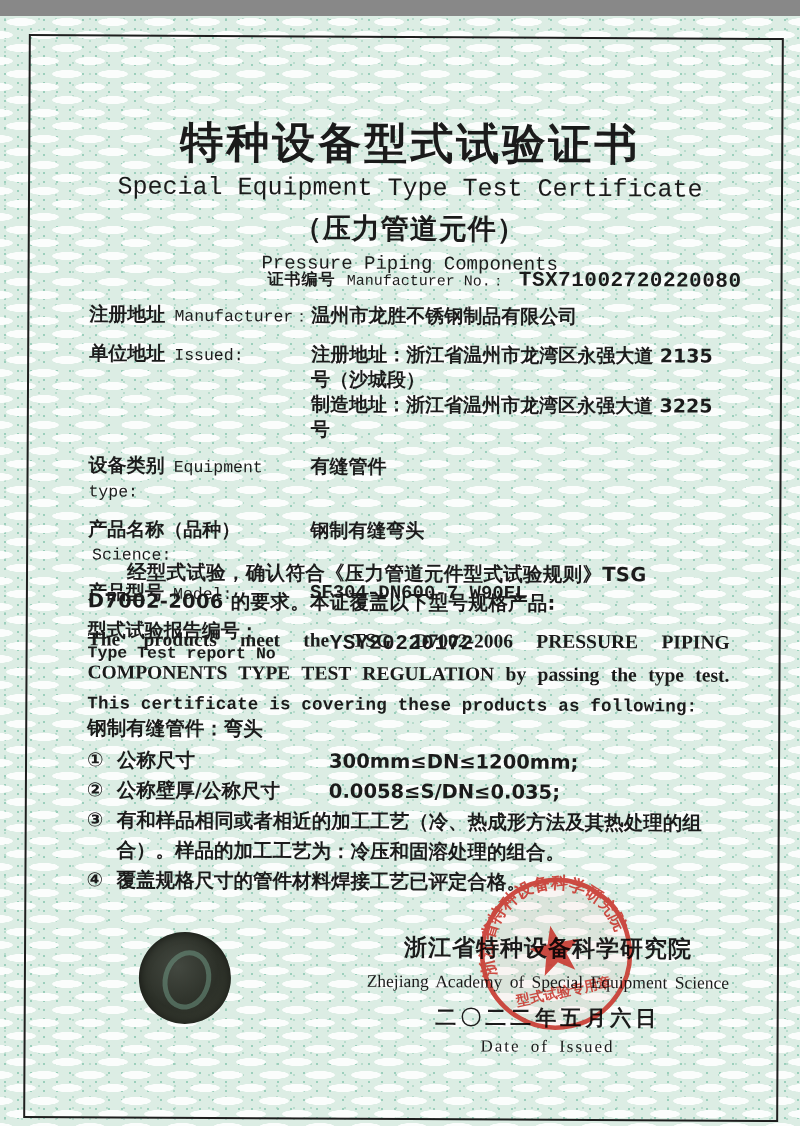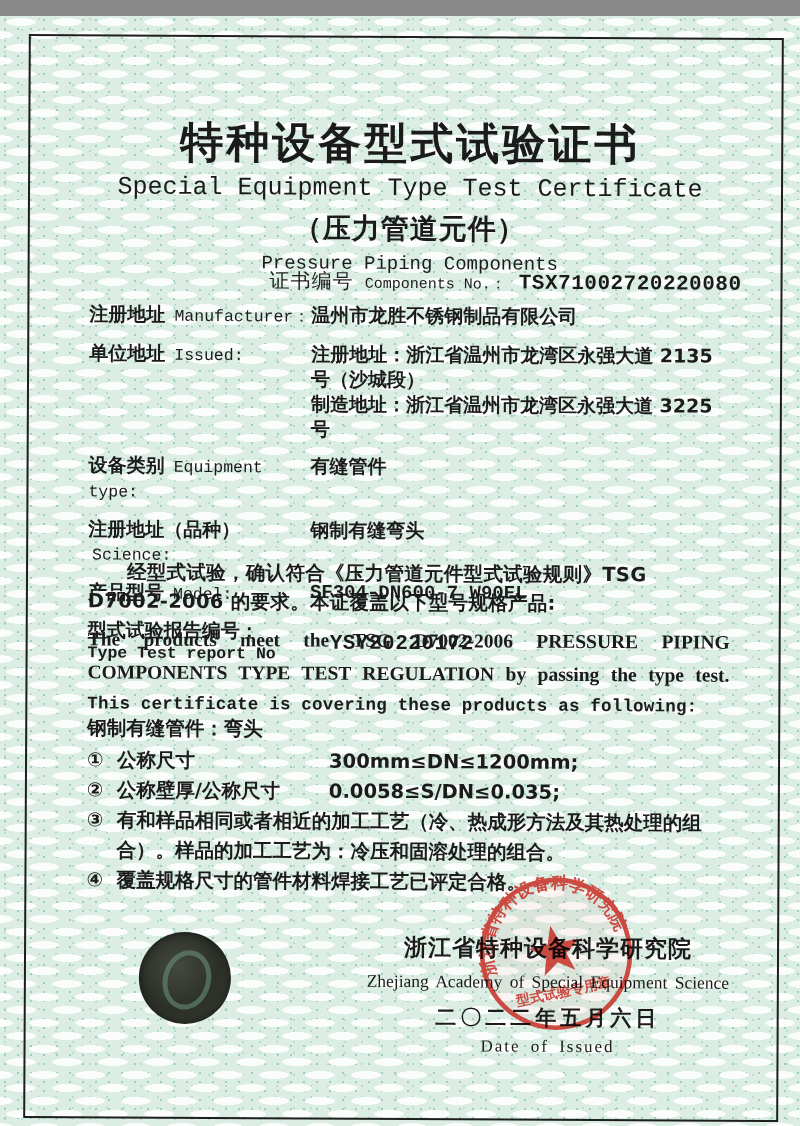--- a/index.html
+++ b/index.html
@@ -25,21 +25,21 @@
 
   
   .titles{position:absolute;left:26px;right:10px;top:103px;text-align:center;}
   .title-cn{margin:0;font-size:43px;font-weight:800;letter-spacing:3px;line-height:1.12;}
   .title-en{margin-top:7px;font-family:"Liberation Mono",monospace;font-size:25px;letter-spacing:0;}
   .subtitle-cn{margin-top:7px;font-size:28px;font-weight:600;letter-spacing:1px;}
   .subtitle-en{margin-top:5px;font-family:"Liberation Mono",monospace;font-size:19px;}
 
   
   .certno{position:absolute;left:26px;right:60px;top:252px;text-align:right;white-space:nowrap;}
-  .certno .cn{font-size:20px;font-weight:400;letter-spacing:1px;}
+  .certno .cn{font-size:16px;font-weight:700;letter-spacing:1px;}
   .certno .en{font-family:"Liberation Mono",monospace;font-size:15px;margin-left:6px;}
   .certno .no{font-family:"Liberation Mono",monospace;font-size:21px;font-weight:600;margin-left:8px;letter-spacing:0.5px;}
 
   
   .fields{position:absolute;left:88px;right:64px;top:287px;}
   .frow{display:flex;align-items:flex-start;margin-bottom:12px;}
   .flabel{flex:0 0 222px;line-height:24px;}
   .flabel .cn{font-size:19px;font-weight:700;}
   .flabel .en{font-family:"Liberation Mono",monospace;font-size:16.5px;font-weight:400;margin-left:4px;}
   .fvalue{flex:1;font-size:19px;font-weight:600;line-height:25px;}
@@ -88,21 +88,21 @@
 
     <header class="titles">
       <h1 class="title-cn">特种设备型式试验证书</h1>
       <div class="title-en">Special Equipment Type Test Certificate</div>
       <div class="subtitle-cn">（压力管道元件）</div>
       <div class="subtitle-en">Pressure Piping Components</div>
     </header>
 
     <div class="certno">
       <span class="cn">证书编号</span>
-      <span class="en">Components No.：</span>
+      <span class="en">Manufacturer No.：</span>
       <span class="no">TSX71002720220080</span>
     </div>
 
     <section class="fields">
 
       <div class="frow">
         <div class="flabel">
           <span class="cn">注册地址</span>
           <span class="en">Manufacturer：</span>
         </div>
@@ -123,21 +123,21 @@
       <div class="frow">
         <div class="flabel">
           <span class="cn">设备类别</span>
           <span class="en">Equipment type:</span>
         </div>
         <div class="fvalue">有缝管件</div>
       </div>
 
       <div class="frow">
         <div class="flabel">
-          <span class="cn">注册地址（品种）</span>
+          <span class="cn">产品名称（品种）</span>
           <span class="en">Science:</span>
         </div>
         <div class="fvalue">钢制有缝弯头</div>
       </div>
 
       <div class="frow">
         <div class="flabel">
           <span class="cn">产品型号</span>
           <span class="en">Model:</span>
         </div>

